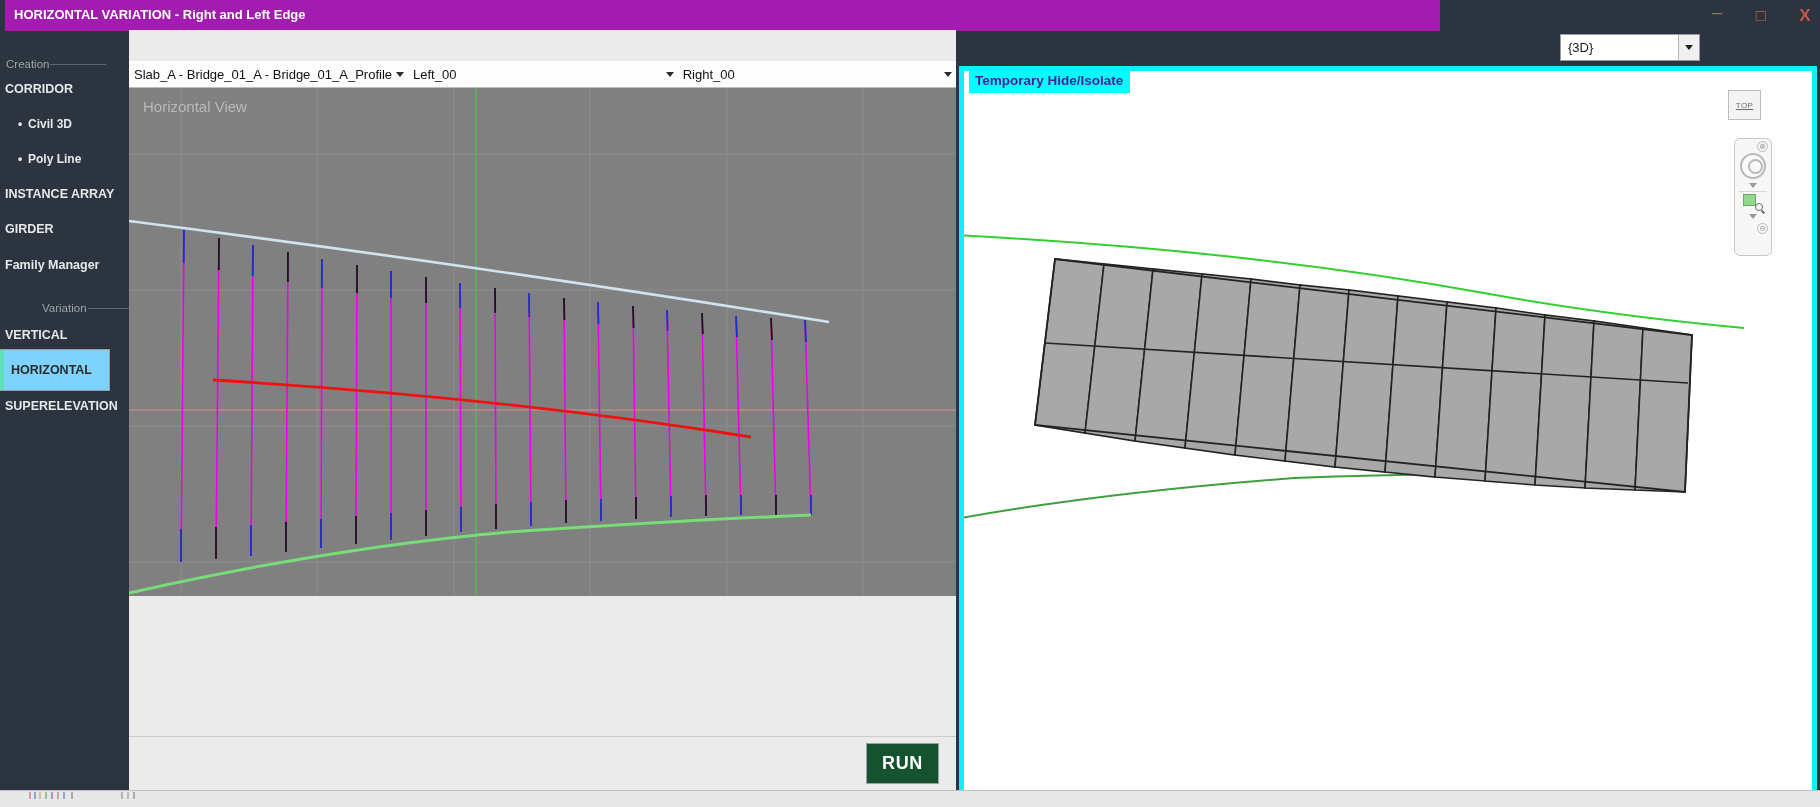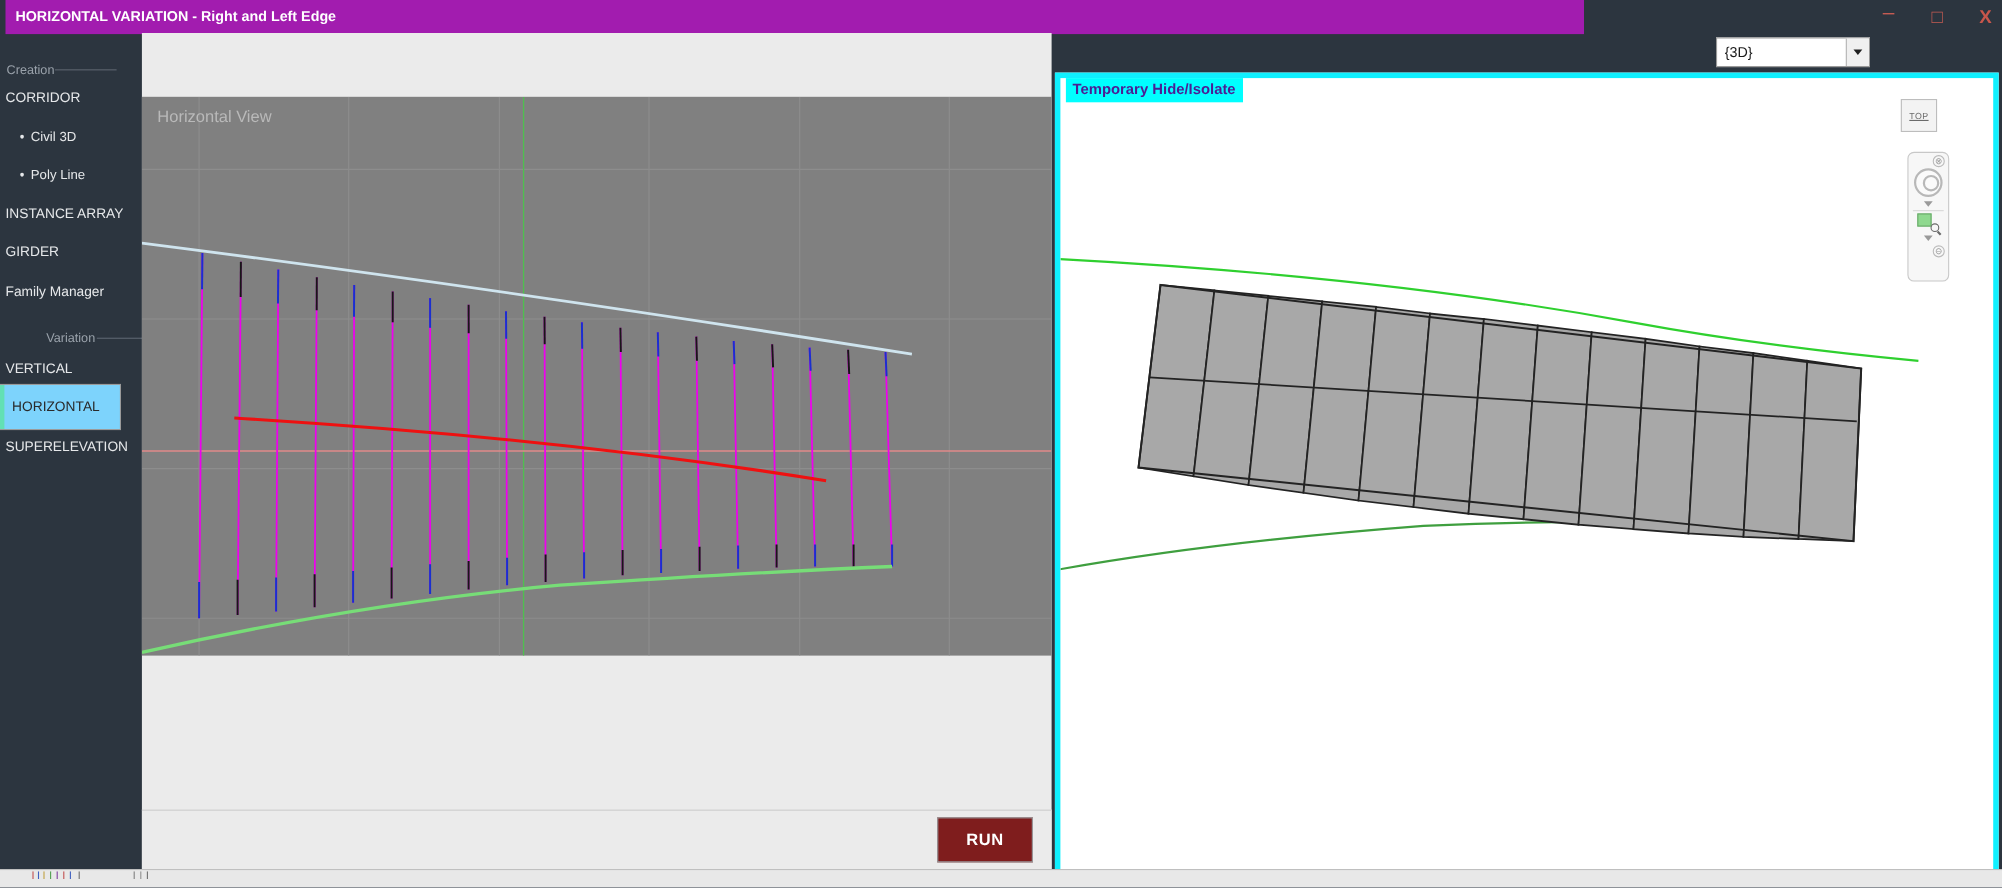--- a/index.html
+++ b/index.html
@@ -64,21 +64,21 @@
     border-bottom: 1px solid #5d6570;
     width: 56px;
     position: relative; top: -3px;
     margin-left: 1px;
   }
   .side-item {
     position: absolute;
     left: 0;
     color: #e6e8ea;
     font-size: 12.5px;
-    font-weight: normal;
+    font-weight: bold;
     white-space: nowrap;
     padding-left: 5px;
   }
   .side-item.sub {
     font-size: 12px;
     padding-left: 18px;
   }
   .side-item.sub .bullet {
     display: inline-block;
     width: 10px;
@@ -161,25 +161,25 @@
   
   .run-bar {
     position: absolute; left: 0; bottom: 0;
     width: 827px; height: 54px;
     background: #ebebeb;
     border-top: 1px solid #cccccc;
   }
   .run-btn {
     position: absolute;
     right: 17px; top: 6px;
-    width: 87px; height: 41px;
-    background: #7f1d1d;
+    width: 73px; height: 41px;
+    background: #14532d;
     border: 1px solid #9aa0a4;
     color: #ffffff;
-    font-size: 15px;
+    font-size: 18px;
     font-weight: bold;
     letter-spacing: 0.6px;
     display: flex; align-items: center; justify-content: center;
     cursor: pointer;
   }
 
   
   .view-select {
     position: absolute;
     left: 1560px; top: 34px;
@@ -418,20 +418,28 @@
   </div>
 
   <div class="view-select">
     <div class="vs-text">{3D}</div>
     <div class="vs-btn"></div>
   </div>
   <div class="view-link">&lt; &lt; &lt; 3D View</div>
 
   <div class="left-panel">
 
+    <div class="combo-row">
+      <div class="combo-label combo-1">Slab_A - Bridge_01_A - Bridge_01_A_Profile</div>
+      <div class="combo-arrow"></div>
+      <div class="combo-label combo-2">Left_00</div>
+      <div class="combo-arrow"></div>
+      <div class="combo-label combo-3">Right_00</div>
+      <div class="combo-arrow"></div>
+    </div>
 
     <div class="cad-view">
       <div class="cad-label">Horizontal View</div>
 
       <svg class="cad-svg" width="827" height="648" viewBox="0 0 827 648">
 
         <g stroke="#8d8d8d" stroke-width="1">
           <line x1="52" y1="0" x2="52" y2="648"></line>
           <line x1="188" y1="0" x2="188" y2="648"></line>
           <line x1="325" y1="0" x2="325" y2="648"></line>

